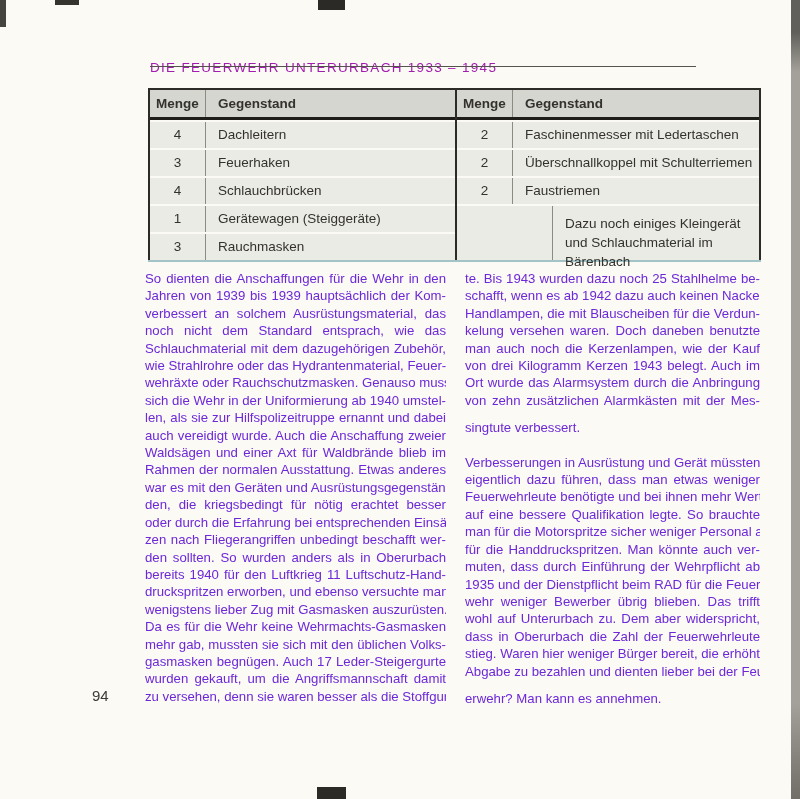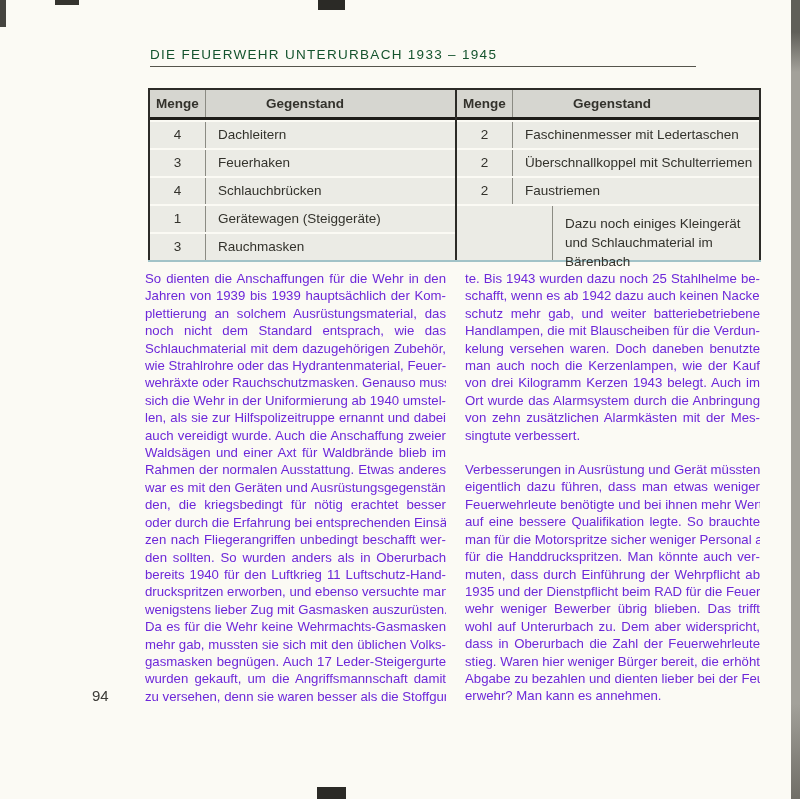--- a/index.html
+++ b/index.html
@@ -17,61 +17,61 @@
   .a-left-strip   { left: 0; top: 0; width: 6px; height: 27px; background: #45443f; }
   .a-top-dash     { left: 55px; top: 0; width: 24px; height: 5px; background: #35342f; }
   .a-top-blob     { left: 318px; top: 0; width: 27px; height: 10px; background: #2b2a26; }
   .a-bottom-blob  { left: 317px; top: 787px; width: 29px; height: 12px; background: #2b2a26; }
   .a-right-band   { left: 791px; top: 0; width: 9px; height: 799px;
                     background: linear-gradient(#605f59 0%, #605f59 4%, #a3a19a 9%,
                                 #a3a19a 88%, #807e77 96%, #706e67 100%); }
 
   
   .chapter-title {
-    position: absolute; left: 150px; top: 47px;
-    font-size: 13.5px; letter-spacing: 1.3px; color: #14532d;
+    position: absolute; left: 150px; top: 60px;
+    font-size: 13.5px; letter-spacing: 1.3px; color: #a21caf;
   }
   .chapter-rule {
     position: absolute; left: 150px; top: 66px; width: 546px; height: 1px;
     background: #55544c;
   }
 
   
   .scan-table {
     position: absolute; left: 148px; top: 88px; width: 613px;
     display: flex;
     border-top: 2px solid #2c2b27;
     border-bottom: 2px solid #a2c3c8;
     font-size: 13.5px; color: #33322c;
   }
   .thalf { box-sizing: border-box; }
   .thalf.left  { width: 309px; border-left: 2px solid #2c2b27; border-right: 2px solid #2c2b27; }
   .thalf.right { width: 304px; border-right: 2px solid #2c2b27; }
-  .thead { height: 27px; display: flex; background: #d6d6d0; border-bottom: 3px solid #1e1d19; font-weight: bold; gap: 48px; }
+  .thead { height: 27px; display: flex; background: #d6d6d0; border-bottom: 3px solid #1e1d19; font-weight: bold; }
   .th-menge { width: 55px; text-align: center; line-height: 27px; border-right: 1px solid #8b8b83; }
   .th-geg   { flex: 1; padding-left: 12px; line-height: 27px; }
   .trow { height: 26px; margin-top: 2px; display: flex; background: #ebebe5; }
   .trow.tall { height: 54px; padding-left: 40px; }
   .cell-menge { width: 55px; text-align: center; line-height: 26px; border-right: 1px solid #8b8b83; }
   .cell-geg   { flex: 1; padding-left: 12px; line-height: 26px; }
   .trow.tall .cell-geg { line-height: 19px; padding-top: 8px; padding-right: 10px; box-sizing: border-box; }
 
   
   .col { position: absolute; top: 270px; font-size: 13.2px; color: #6d28d9; }
   .col-left  { left: 145px; width: 301px; }
   .col-right { left: 465px; width: 295px; }
   .para + .para { margin-top: 17px; }
   .jline {
     line-height: 17.4px;
     white-space: nowrap;
     overflow: hidden;
     text-align: justify;
     text-align-last: justify;
   }
-  .jline.endline { text-align-last: left; }
+  .jline.endline { text-align-last: left; margin-top: 10px; }
 
   .page-number {
     position: absolute; left: 92px; top: 687px;
     font-size: 15px; color: #3b3a36;
   }
 </style>
 </head>
 <body>
 
 <div class="page">
@@ -137,21 +137,21 @@
             <div class="cell-geg">Dazu noch einiges Kleingerät und Schlauchmaterial im Bärenbach</div>
           </div>
         </div>
     </div>
   </div>
 
   <div class="col col-left">
       <div class="para">
         <div class="jline">So dienten die Anschaffungen für die Wehr in den</div>
         <div class="jline">Jahren von 1939 bis 1939 hauptsächlich der Kom-</div>
-        <div class="jline">plettierung an solchem Ausrüstungsmaterial, das</div>
+        <div class="jline">verbessert an solchem Ausrüstungsmaterial, das</div>
         <div class="jline">noch nicht dem Standard entsprach, wie das</div>
         <div class="jline">Schlauchmaterial mit dem dazugehörigen Zubehör,</div>
         <div class="jline">wie Strahlrohre oder das Hydrantenmaterial, Feuer-</div>
         <div class="jline">wehräxte oder Rauchschutzmasken. Genauso musste</div>
         <div class="jline">sich die Wehr in der Uniformierung ab 1940 umstel-</div>
         <div class="jline">len, als sie zur Hilfspolizeitruppe ernannt und dabei</div>
         <div class="jline">auch vereidigt wurde. Auch die Anschaffung zweier</div>
         <div class="jline">Waldsägen und einer Axt für Waldbrände blieb im</div>
         <div class="jline">Rahmen der normalen Ausstattung. Etwas anderes</div>
         <div class="jline">war es mit den Geräten und Ausrüstungsgegenstän-</div>
@@ -166,21 +166,20 @@
         <div class="jline">mehr gab, mussten sie sich mit den üblichen Volks-</div>
         <div class="jline">gasmasken begnügen. Auch 17 Leder-Steigergurte</div>
         <div class="jline">wurden gekauft, um die Angriffsmannschaft damit</div>
         <div class="jline">zu versehen, denn sie waren besser als die Stoffgur-</div>
       </div>
     </div>
   <div class="col col-right">
       <div class="para">
         <div class="jline">te. Bis 1943 wurden dazu noch 25 Stahlhelme be-</div>
         <div class="jline">schafft, wenn es ab 1942 dazu auch keinen Nacken-</div>
-        <div class="jline">schutz mehr gab, und weiter batteriebetriebene</div>
         <div class="jline">Handlampen, die mit Blauscheiben für die Verdun-</div>
         <div class="jline">kelung versehen waren. Doch daneben benutzte</div>
         <div class="jline">man auch noch die Kerzenlampen, wie der Kauf</div>
         <div class="jline">von drei Kilogramm Kerzen 1943 belegt. Auch im</div>
         <div class="jline">Ort wurde das Alarmsystem durch die Anbringung</div>
         <div class="jline">von zehn zusätzlichen Alarmkästen mit der Mes-</div>
         <div class="jline endline">singtute verbessert.</div>
       </div>
       <div class="para">
         <div class="jline">Verbesserungen in Ausrüstung und Gerät müssten</div>

